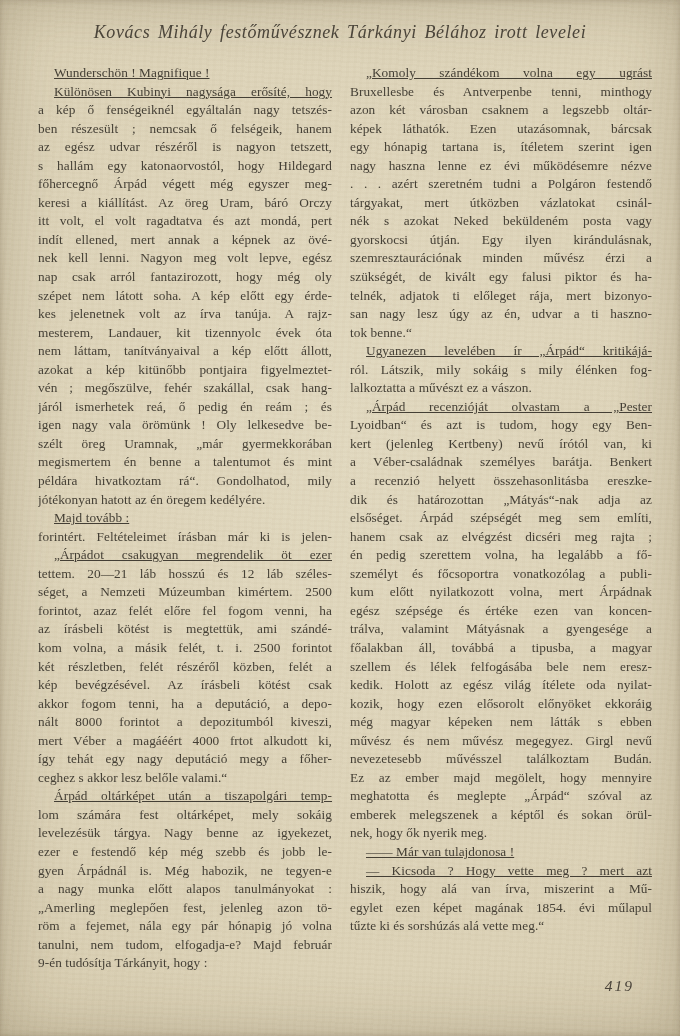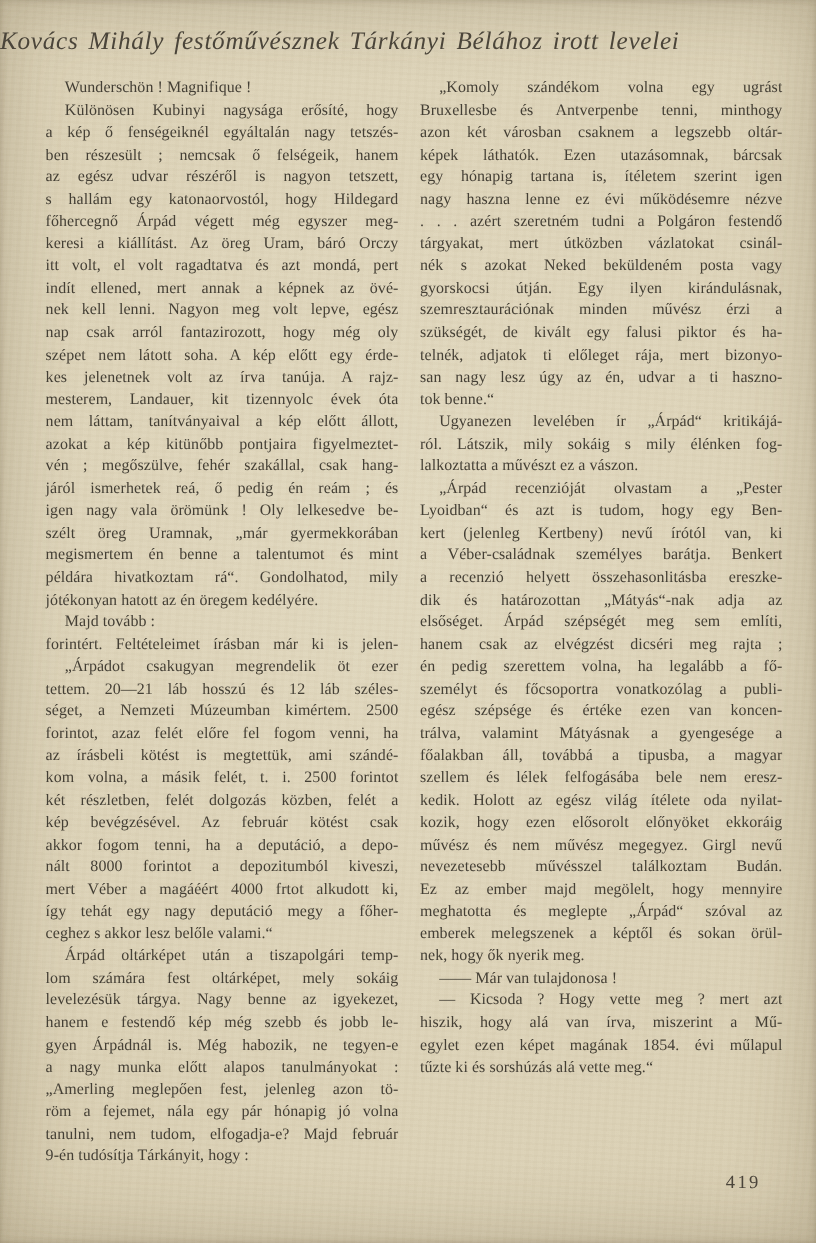--- a/index.html
+++ b/index.html
@@ -24,22 +24,23 @@
     pointer-events: none;
     background:
       repeating-linear-gradient(3deg, rgba(120,100,60,0.020) 0 2px, rgba(255,250,230,0.020) 2px 5px),
       repeating-linear-gradient(94deg, rgba(120,100,60,0.016) 0 3px, rgba(255,250,230,0.016) 3px 7px);
   }
   .running-header {
     position: absolute;
     top: 22px;
     left: 0;
     right: 0;
+    text-align: center;
     font-style: italic;
-    font-size: 21px;
+    font-size: 18px;
     letter-spacing: 0.6px;
     word-spacing: 2.5px;
     color: #4b453a;
   }
   .columns {
     position: absolute;
     top: 64px;
     left: 38px;
     display: flex;
     gap: 18px;
@@ -57,28 +58,30 @@
     text-align-last: justify;
     white-space: nowrap;
     letter-spacing: 0.05px;
     color: #443f35;
   }
   .line.last {
     text-align-last: left;
   }
   .line.indent-first {
     padding-left: 16px;
+    text-decoration: underline;
   }
   .folio {
     position: absolute;
     top: 977px;
     right: 46px;
     font-size: 15.5px;
     letter-spacing: 2px;
     color: #4a443a;
+    font-style: italic;
   }
 </style>
 </head>
 <body>
 
 <div class="page">
   <div class="paper-grain"></div>
 
   <div class="running-header">Kovács Mihály festőművésznek Tárkányi Bélához irott levelei</div>
 
@@ -116,33 +119,33 @@
           <div class="line last indent-first">Majd tovább :</div>
         </div>
         <div class="para">
           <div class="line">forintért. Feltételeimet írásban már ki is jelen-</div>
           <div class="line indent-first">„Árpádot csakugyan megrendelik öt ezer</div>
           <div class="line">tettem. 20—21 láb hosszú és 12 láb széles-</div>
           <div class="line">séget, a Nemzeti Múzeumban kimértem. 2500</div>
           <div class="line">forintot, azaz felét előre fel fogom venni, ha</div>
           <div class="line">az írásbeli kötést is megtettük, ami szándé-</div>
           <div class="line">kom volna, a másik felét, t. i. 2500 forintot</div>
-          <div class="line">két részletben, felét dolgozás közben, felét a</div>
-          <div class="line">kép bevégzésével. Az február kötést csak</div>
+          <div class="line">két részletben, felét részéről közben, felét a</div>
+          <div class="line">kép bevégzésével. Az írásbeli kötést csak</div>
           <div class="line">akkor fogom tenni, ha a deputáció, a depo-</div>
           <div class="line">nált 8000 forintot a depozitumból kiveszi,</div>
           <div class="line">mert Véber a magáéért 4000 frtot alkudott ki,</div>
           <div class="line">így tehát egy nagy deputáció megy a főher-</div>
           <div class="line last">ceghez s akkor lesz belőle valami.“</div>
         </div>
         <div class="para">
           <div class="line indent-first">Árpád oltárképet után a tiszapolgári temp-</div>
           <div class="line">lom számára fest oltárképet, mely sokáig</div>
           <div class="line">levelezésük tárgya. Nagy benne az igyekezet,</div>
-          <div class="line">hanem e festendő kép még szebb és jobb le-</div>
+          <div class="line">ezer e festendő kép még szebb és jobb le-</div>
           <div class="line">gyen Árpádnál is. Még habozik, ne tegyen-e</div>
           <div class="line">a nagy munka előtt alapos tanulmányokat :</div>
           <div class="line">„Amerling meglepően fest, jelenleg azon tö-</div>
           <div class="line">röm a fejemet, nála egy pár hónapig jó volna</div>
           <div class="line">tanulni, nem tudom, elfogadja-e? Majd február</div>
           <div class="line last">9-én tudósítja Tárkányit, hogy :</div>
         </div>
       </div>
     <div class="col col-right">
         <div class="para">
@@ -171,26 +174,28 @@
           <div class="line indent-first">„Árpád recenzióját olvastam a „Pester</div>
           <div class="line">Lyoidban“ és azt is tudom, hogy egy Ben-</div>
           <div class="line">kert (jelenleg Kertbeny) nevű írótól van, ki</div>
           <div class="line">a Véber-családnak személyes barátja. Benkert</div>
           <div class="line">a recenzió helyett összehasonlitásba ereszke-</div>
           <div class="line">dik és határozottan „Mátyás“-nak adja az</div>
           <div class="line">elsőséget. Árpád szépségét meg sem említi,</div>
           <div class="line">hanem csak az elvégzést dicséri meg rajta ;</div>
           <div class="line">én pedig szerettem volna, ha legalább a fő-</div>
           <div class="line">személyt és főcsoportra vonatkozólag a publi-</div>
+          <div class="line">kum előtt nyilatkozott volna, mert Árpádnak</div>
           <div class="line">egész szépsége és értéke ezen van koncen-</div>
           <div class="line">trálva, valamint Mátyásnak a gyengesége a</div>
           <div class="line">főalakban áll, továbbá a tipusba, a magyar</div>
           <div class="line">szellem és lélek felfogásába bele nem eresz-</div>
           <div class="line">kedik. Holott az egész világ ítélete oda nyilat-</div>
           <div class="line">kozik, hogy ezen elősorolt előnyöket ekkoráig</div>
+          <div class="line">még magyar képeken nem látták s ebben</div>
           <div class="line">művész és nem művész megegyez. Girgl nevű</div>
           <div class="line">nevezetesebb művésszel találkoztam Budán.</div>
           <div class="line">Ez az ember majd megölelt, hogy mennyire</div>
           <div class="line">meghatotta és meglepte „Árpád“ szóval az</div>
           <div class="line">emberek melegszenek a képtől és sokan örül-</div>
           <div class="line last">nek, hogy ők nyerik meg.</div>
         </div>
         <div class="para">
           <div class="line last indent-first">—— Már van tulajdonosa !</div>
         </div>

